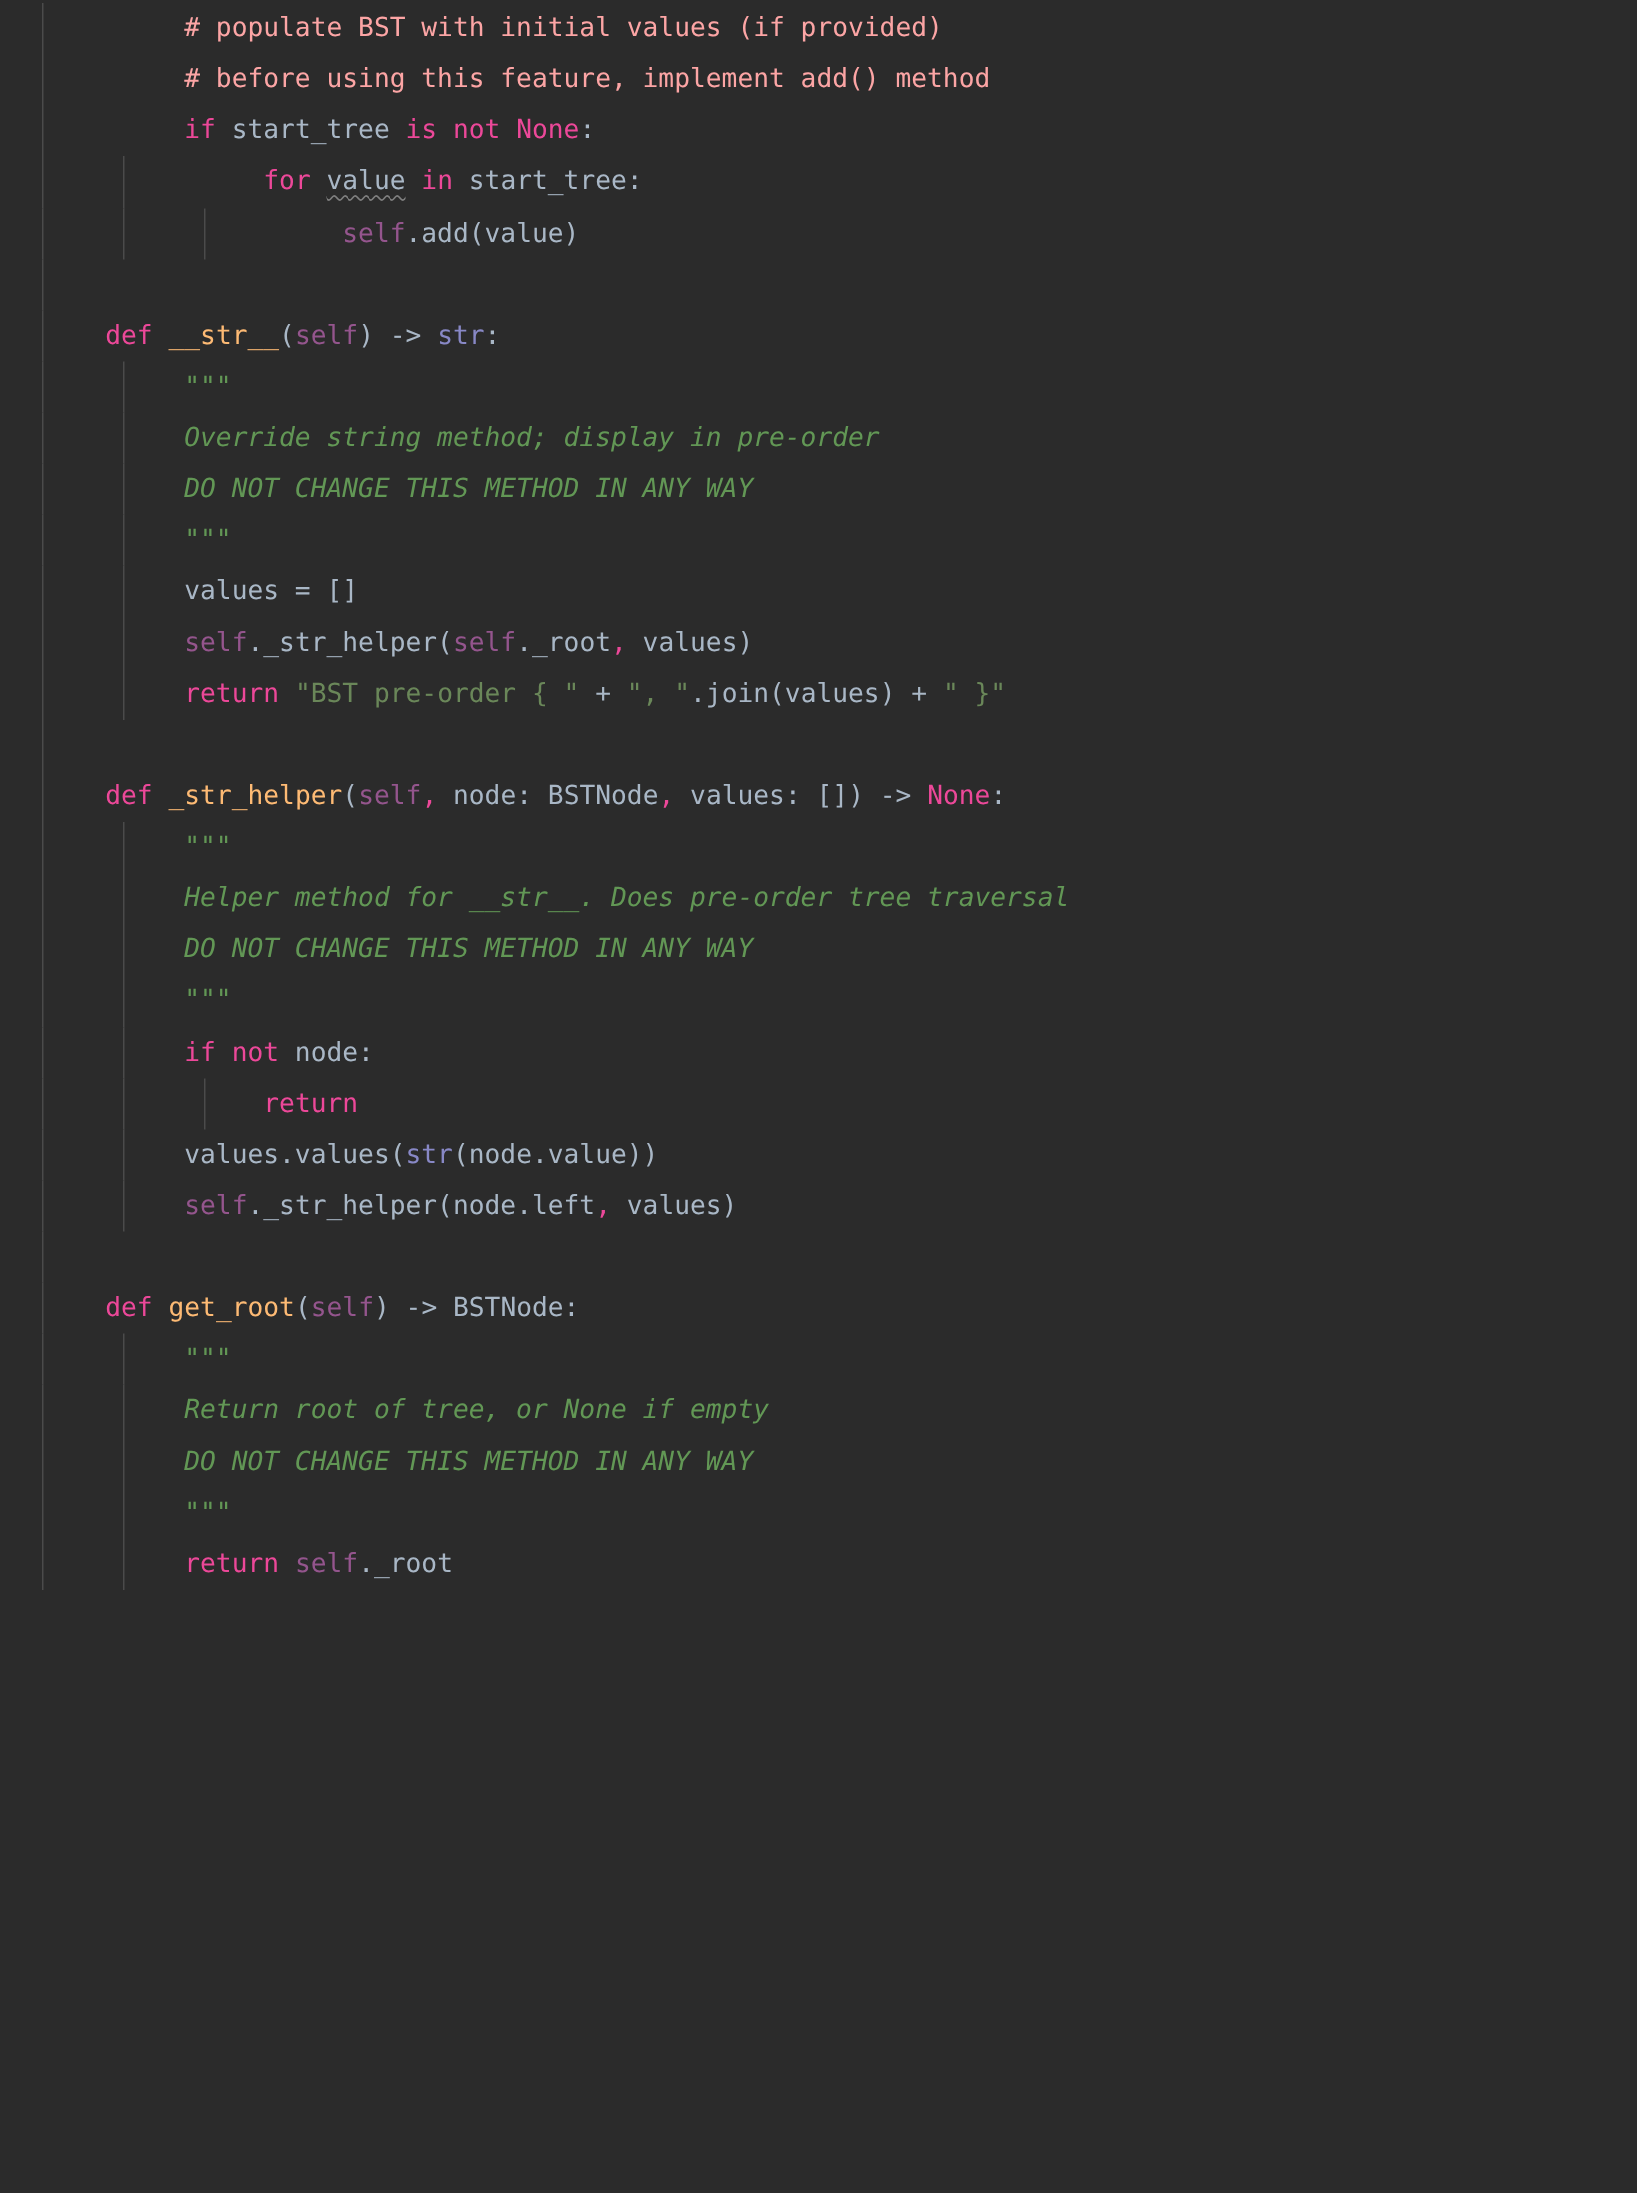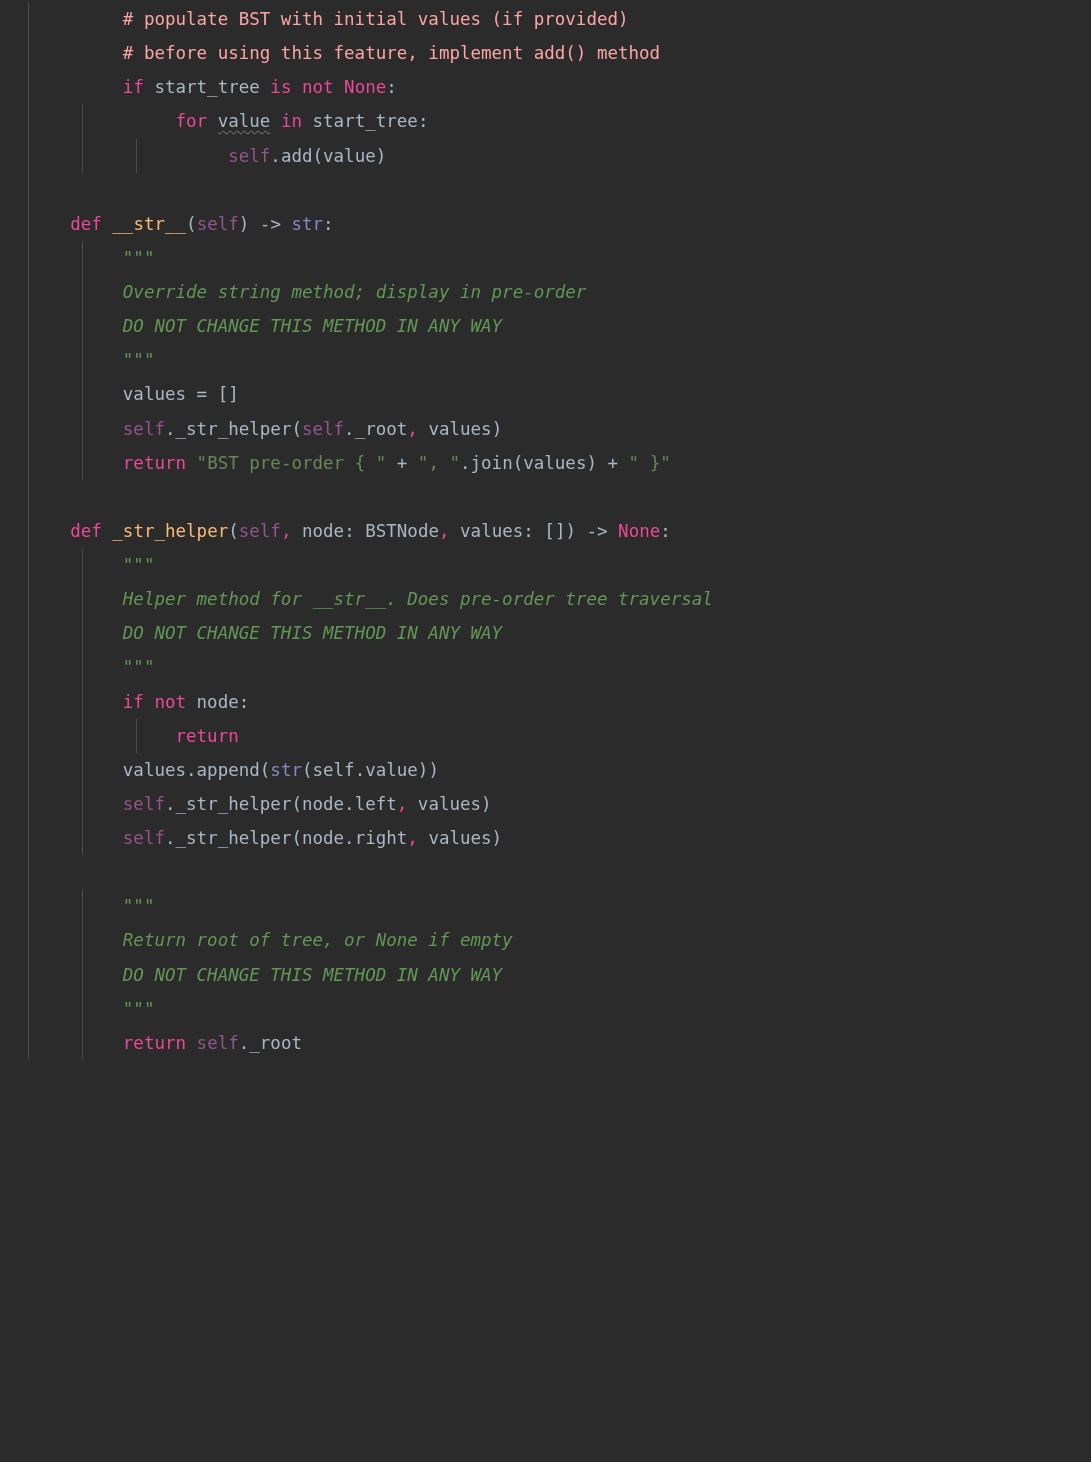--- a/index.html
+++ b/index.html
@@ -87,28 +87,28 @@
 
 <div class="line"><span class="guide g1"></span><span class="guide g2"></span>         <span class="c-doc">"""</span></div>
 <div class="line"><span class="guide g1"></span><span class="guide g2"></span>         <span class="c-doc">Helper method for __str__. Does pre-order tree traversal</span></div>
 <div class="line"><span class="guide g1"></span><span class="guide g2"></span>         <span class="c-doc">DO NOT CHANGE THIS METHOD IN ANY WAY</span></div>
 <div class="line"><span class="guide g1"></span><span class="guide g2"></span>         <span class="c-doc">"""</span></div>
 
 <div class="line"><span class="guide g1"></span><span class="guide g2"></span>         <span class="c-kw">if not</span><span class="c-ident"> node:</span></div>
 
 <div class="line"><span class="guide g1"></span><span class="guide g2"></span><span class="guide g3"></span>              <span class="c-kw">return</span></div>
 
-<div class="line"><span class="guide g1"></span><span class="guide g2"></span>         <span class="c-ident">values.append(</span><span class="c-builtin">str</span><span class="c-ident">(self.value))</span></div>
+<div class="line"><span class="guide g1"></span><span class="guide g2"></span>         <span class="c-ident">values.values(</span><span class="c-builtin">str</span><span class="c-ident">(node.value))</span></div>
 
 <div class="line"><span class="guide g1"></span><span class="guide g2"></span>         <span class="c-self">self</span><span class="c-ident">._str_helper(node.left</span><span class="c-kw">,</span><span class="c-ident"> values)</span></div>
 
-<div class="line"><span class="guide g1"></span><span class="guide g2"></span>         <span class="c-self">self</span><span class="c-ident">._str_helper(node.right</span><span class="c-kw">,</span><span class="c-ident"> values)</span></div>
 
 <div class="line"><span class="guide g1"></span> </div>
 
+<div class="line"><span class="guide g1"></span>    <span class="c-kw">def </span><span class="c-fn">get_root</span><span class="c-ident">(</span><span class="c-self">self</span><span class="c-ident">) -&gt; BSTNode:</span></div>
 
 <div class="line"><span class="guide g1"></span><span class="guide g2"></span>         <span class="c-doc">"""</span></div>
 <div class="line"><span class="guide g1"></span><span class="guide g2"></span>         <span class="c-doc">Return root of tree, or None if empty</span></div>
 <div class="line"><span class="guide g1"></span><span class="guide g2"></span>         <span class="c-doc">DO NOT CHANGE THIS METHOD IN ANY WAY</span></div>
 <div class="line"><span class="guide g1"></span><span class="guide g2"></span>         <span class="c-doc">"""</span></div>
 
 <div class="line"><span class="guide g1"></span><span class="guide g2"></span>         <span class="c-kw">return </span><span class="c-self">self</span><span class="c-ident">._root</span></div>
 
 </div>
 

